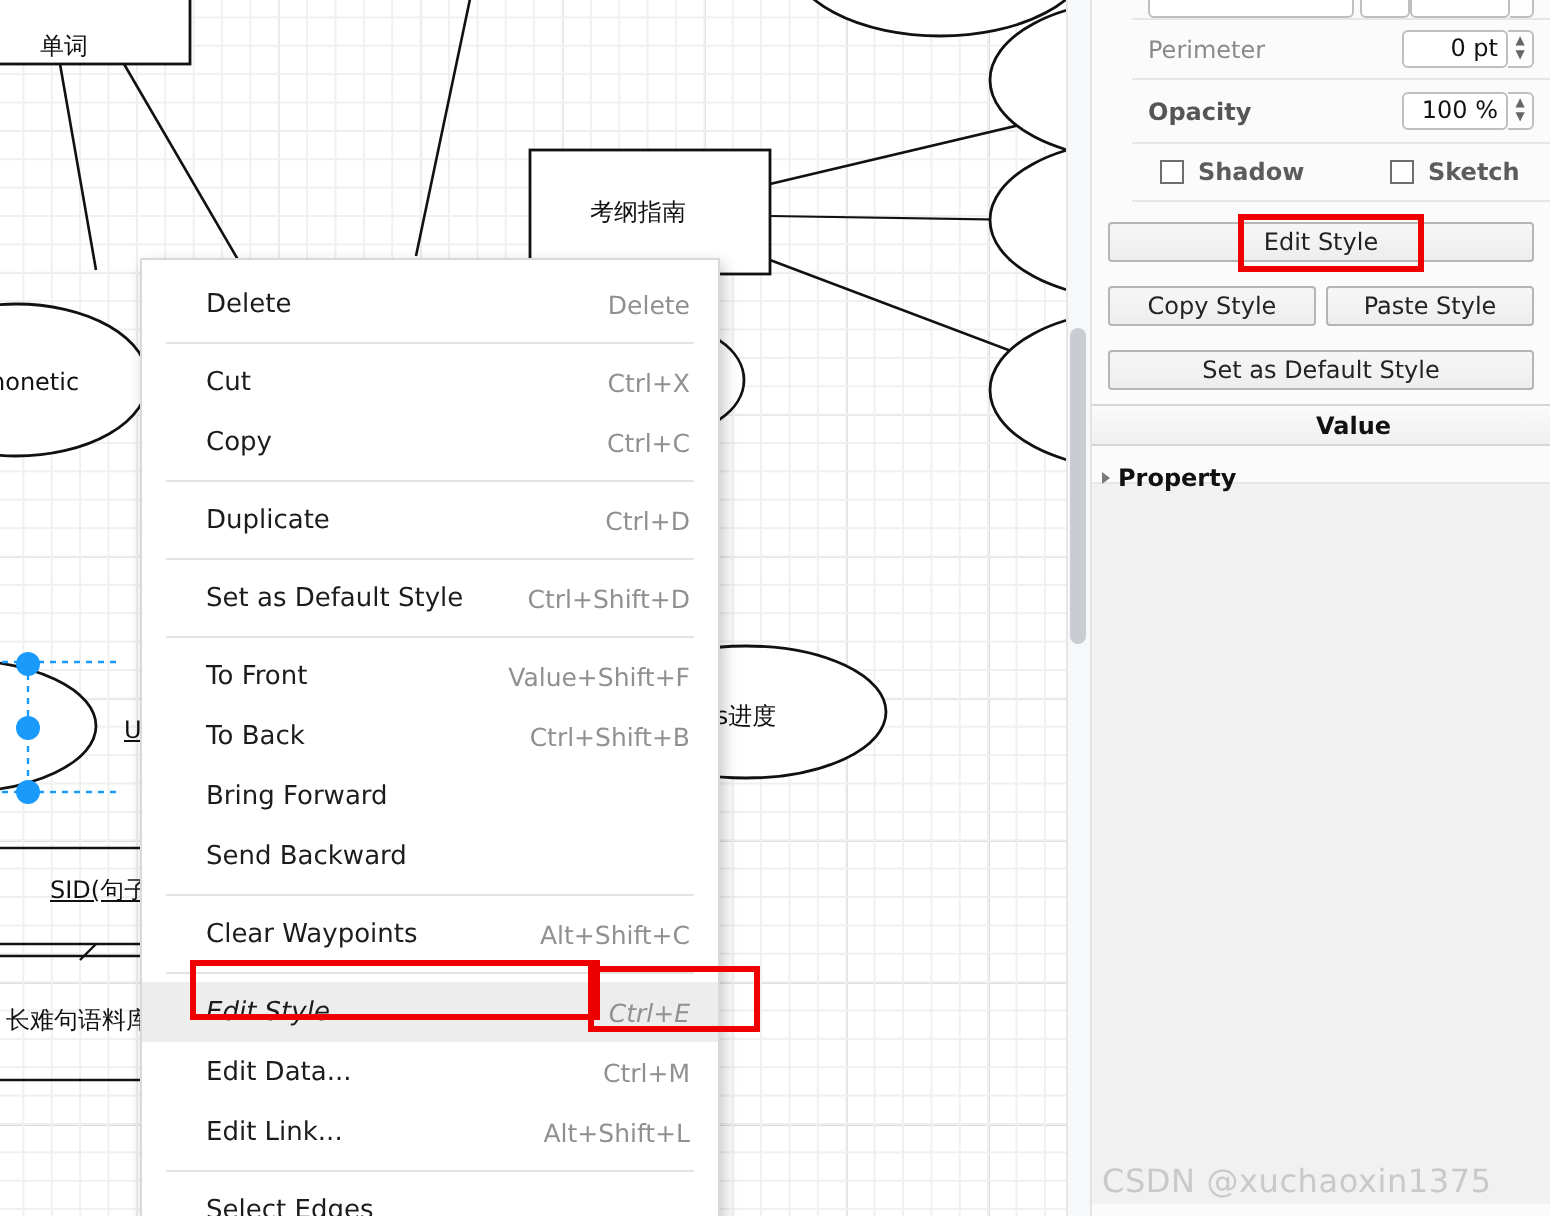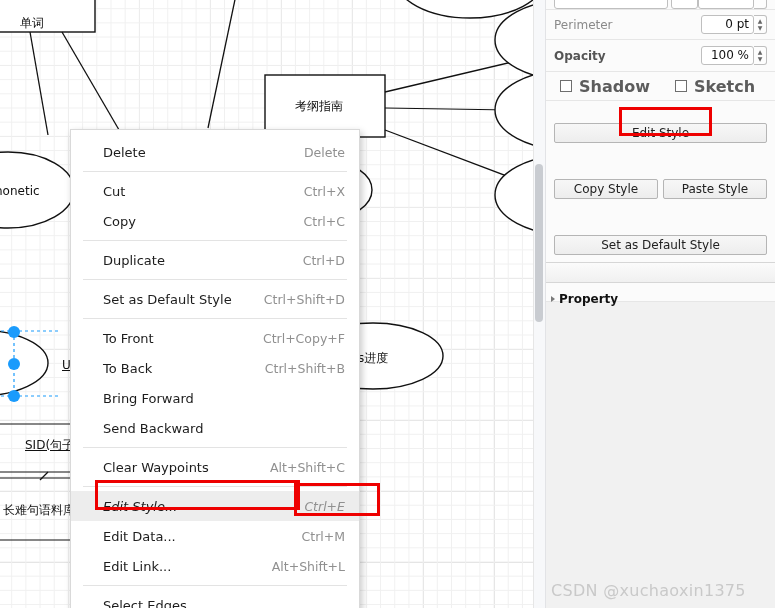--- a/index.html
+++ b/index.html
@@ -75,20 +75,21 @@
     background: #fbfbfb;
     font-family: "DejaVu Sans", "Liberation Sans", sans-serif;
   }
   .prow {
     position: relative;
     border-bottom: 1px solid #e6e6e6;
     display: flex;
     align-items: center;
     box-sizing: border-box;
     padding: 0 8px;
+    margin-left: 20px;
   }
   .prow-label {
     color: #8a8a8a;
     font-size: 12px;
     flex: 1;
   }
   .prow-label.strong { color: #555; font-weight: bold; }
   .spin-wrap { display: flex; align-items: center; }
   .numfield {
     width: 53px;
@@ -117,30 +118,30 @@
     align-items: center;
     color: #666;
     font-size: 6px;
     line-height: 6px;
   }
   .spinner div { height:7px; display:flex; align-items:center; }
 
   .checkrow { height: 29px; }
   .chk {
     display: flex; align-items: center; gap: 7px;
-    font-size: 16px; color: #5c5c5c; font-weight: bold;
+    font-size: 12px; color: #5c5c5c; font-weight: bold;
   }
   .chkbox {
     width: 12px; height: 12px;
     border: 1px solid #6e6e6e;
     background: #fff;
     box-sizing: border-box;
   }
 
-  .btnrow { padding: 16px 8px; display:flex; gap:5px; }
+  .btnrow { padding: 4px 8px; display:flex; gap:5px; }
   .pbtn {
     flex: 1;
     height: 20px;
     border: 1px solid #b5b5b5;
     border-radius: 2px;
     background: linear-gradient(#f7f7f7, #ededed);
     font-size: 12px;
     color: #222;
     display: flex; align-items: center; justify-content: center;
     box-sizing: border-box;
@@ -377,20 +378,23 @@
       <div class="btnrow" style="margin-top:4px; padding-bottom:7px;">
         <div class="pbtn">Set as Default Style</div>
       </div>
     </div>
 
     <div class="proptable-head">
       <div class="pth c1">
         <span class="tri"></span>
         <span>Property</span>
       </div>
+      <div class="pth c2">
+        <span>Value</span>
+      </div>
     </div>
     <div id="proptable-body"></div>
     <div id="panel-rest" style="height:360px;"></div>
   </div>
 
   <div id="red-box-panel"></div>
 
   <div id="ctxmenu">
 
     <div class="mi">
@@ -416,21 +420,21 @@
     <div class="msep"></div>
 
     <div class="mi">
       <span class="mlabel">Set as Default Style</span>
       <span class="mshort">Ctrl+Shift+D</span>
     </div>
     <div class="msep"></div>
 
     <div class="mi">
       <span class="mlabel">To Front</span>
-      <span class="mshort">Ctrl+Copy+F</span>
+      <span class="mshort">Value+Shift+F</span>
     </div>
     <div class="mi">
       <span class="mlabel">To Back</span>
       <span class="mshort">Ctrl+Shift+B</span>
     </div>
     <div class="mi">
       <span class="mlabel">Bring Forward</span>
       <span class="mshort"></span>
     </div>
     <div class="mi">

